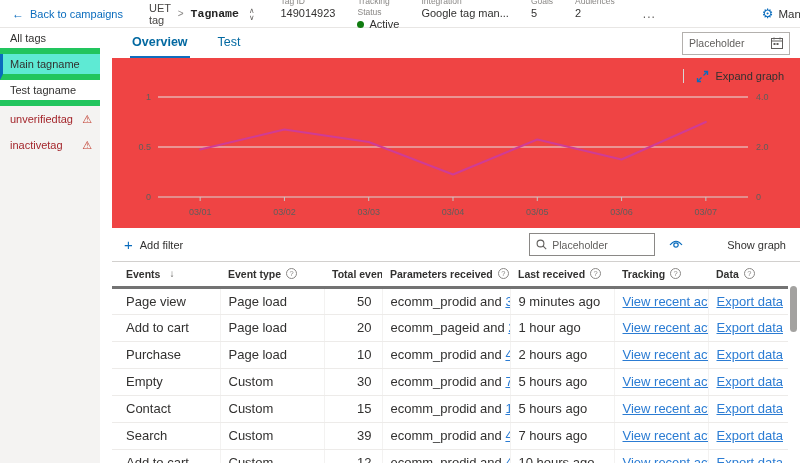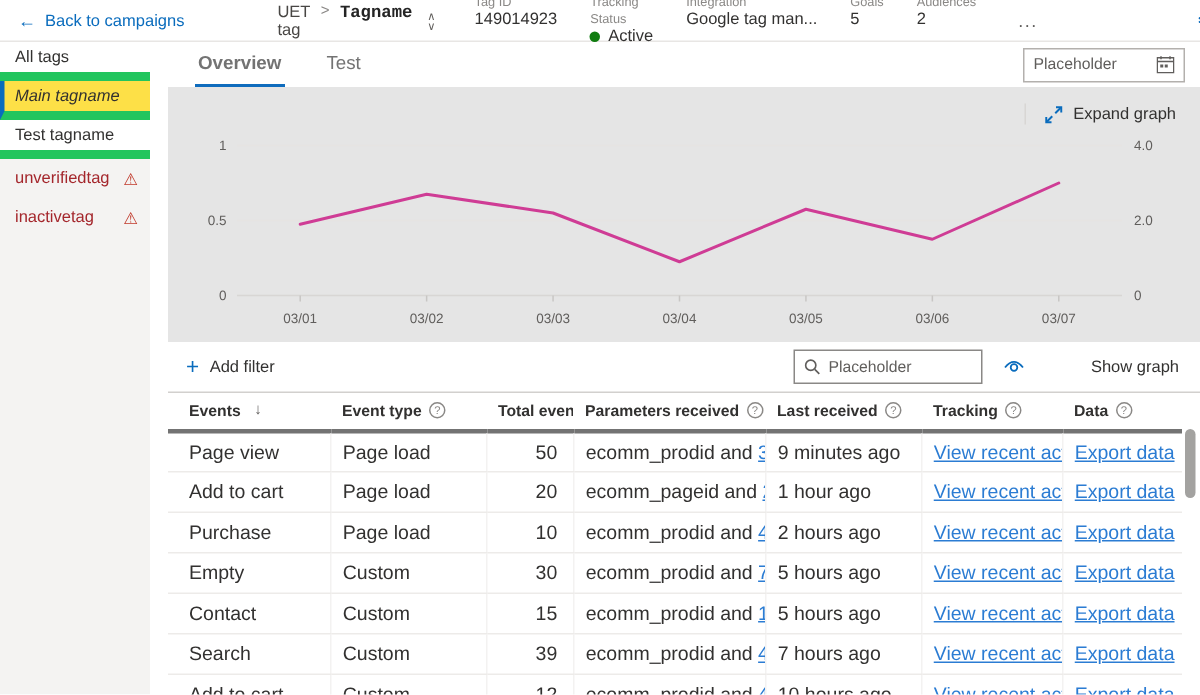--- a/index.html
+++ b/index.html
@@ -7,59 +7,59 @@
     font-family:"Liberation Sans", sans-serif; color:#323130; }
   .app { position:relative; width:800px; height:463px; overflow:hidden; }
 
   
   .topbar { height:28px; display:flex; align-items:center; background:#fff;
     border-bottom:1px solid #e8e6e4; padding-left:8px; position:relative; z-index:3; }
   .back { color:#0a6cbd; font-size:11px; display:flex; align-items:center; gap:6px;
     padding:0 10px 0 4px; cursor:pointer; white-space:nowrap; }
   .back-arrow { font-size:12px; }
   .tdiv { width:1px; height:17px; background:#d8d6d4; margin:0 8px; }
-  .crumb { display:flex; align-items:flex-start;margin-left:36px; }
+  .crumb { display:flex; align-items:center; }
   .crumb-sec { font-size:11px; color:#484644; cursor:pointer; }
   .crumb-sep { font-size:10px; color:#8a8886; margin:0 7px; }
   .crumb-cur { font-size:11.5px; font-weight:700; color:#242424;font-family:Liberation Mono, monospace; }
   .chev { display:flex; flex-direction:column; line-height:7px; font-size:7.5px;
     color:#605e5c; margin:0 10px; cursor:pointer; }
   .info-fields { display:flex; align-items:flex-start; }
   .info-field { margin-right:22px; }
   .info-label { font-size:8.5px; color:#8a8886; line-height:11px; }
   .info-value { font-size:11px; color:#323130; display:flex; align-items:center; gap:5px; line-height:13px; white-space:nowrap; }
   .status-dot { width:7px; height:7px; border-radius:50%; display:inline-block; }
   .overflow-btn { margin-left:auto; color:#605e5c; font-size:12px; letter-spacing:1px;
     cursor:pointer; padding:0 6px; }
   .manage { display:flex; align-items:center; gap:5px; margin-left:100px; white-space:nowrap; cursor:pointer; }
   .gear { color:#0a6cbd; font-size:13px; }
   .manage-label { font-size:11.5px; color:#323130; }
 
   
   .sidebar { position:absolute; left:0; top:28px; bottom:0; width:100px; background:#f4f3f2; }
   .side-item { height:26px; display:flex; align-items:center; padding:0 8px 0 10px;
     font-size:11px; color:#323130; background:#fff; border-bottom:6px solid #22c55e; cursor:pointer; }
-  .side-item.selected { background:#fde047; border-left:3px solid #0a6cbd; padding-left:7px;font-style:italic; }
+  .side-item.selected { background:#5eead4; border-left:3px solid #0a6cbd; padding-left:7px; }
   .side-item.warning { background:transparent; border-bottom:none; color:#a4262c;
     justify-content:space-between; }
   .warn-icon { color:#c0392b; font-size:11px; }
 
   
   .main { position:absolute; left:112px; top:28px; right:0; bottom:0; background:#fff; }
   .tabs-row { height:30px; display:flex; align-items:stretch; padding-left:18px; }
-  .tab { font-size:12.5px; color:#737373; margin-right:26px; display:flex; align-items:center;
+  .tab { font-size:12.5px; color:#0369a1; margin-right:26px; display:flex; align-items:center;
     border-bottom:2px solid transparent; cursor:pointer; padding:0 2px; }
   .tab.selected { font-weight:700; border-bottom-color:#0f6cbd; }
   .date-box { margin-left:auto; margin-right:10px; align-self:center; width:108px; height:23px;
     border:1px solid #b3b0ad; background:#fff; display:flex; align-items:center; padding:0 6px; gap:4px; }
   .date-input { border:none; outline:none; flex:1; min-width:0; font-size:10.5px; color:#323130;
     font-family:inherit; background:transparent; }
   .date-input::placeholder { color:#605e5c; }
 
-  .graph-panel { background:#e5e5e5; height:170px; position:relative; }
+  .graph-panel { background:#ef4444; height:170px; position:relative; }
   .expand-row { display:flex; align-items:center; justify-content:flex-end; padding:11px 16px 0; }
   .exp-div { width:1px; height:14px; background:#d8d6d4; margin-right:12px; }
   .expand-btn { display:flex; align-items:center; gap:7px; cursor:pointer; }
   .expand-label { font-size:11px; color:#323130; }
   #chart-svg { display:block; margin:2px auto 0; }
 
   .filter-row { height:34px; display:flex; align-items:center; padding:0 12px;
     border-bottom:1px solid #d2d0ce; background:#fff; }
   .add-filter { display:flex; align-items:center; gap:7px; cursor:pointer; }
   .plus { color:#0a6cbd; font-size:15px; font-weight:400; line-height:14px; }

